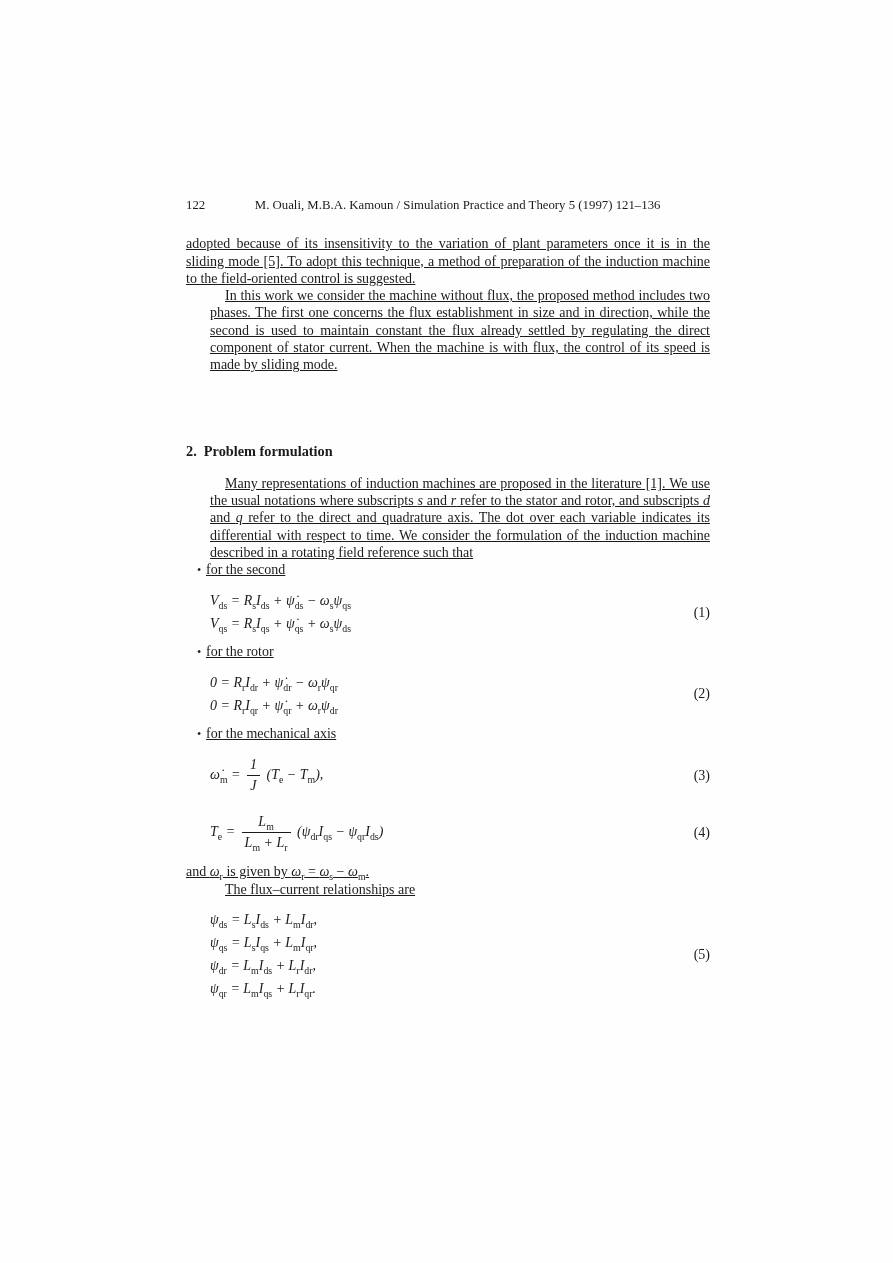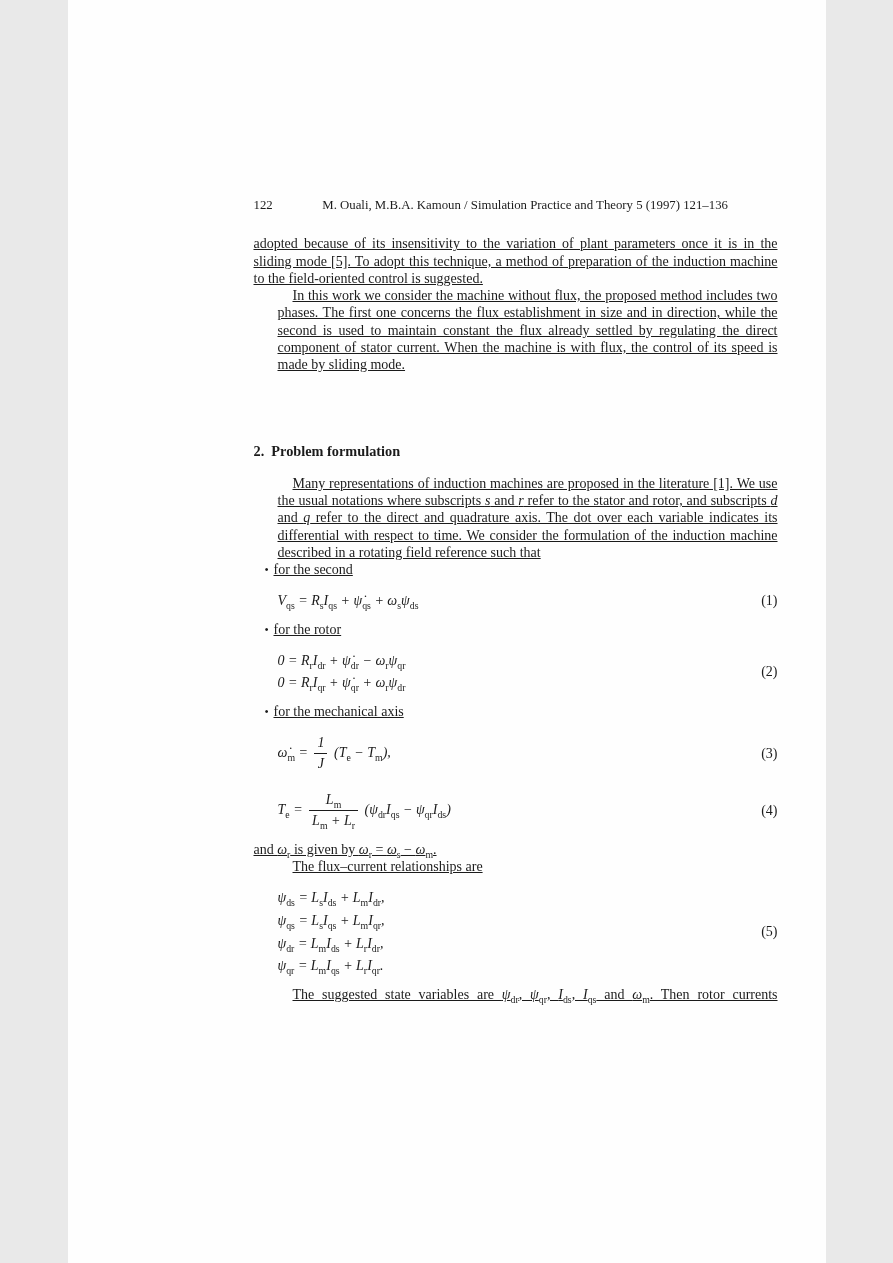--- a/index.html
+++ b/index.html
@@ -1,19 +1,19 @@
 <!DOCTYPE html>
 <html><head>
 <meta charset="utf-8">
 <style>
   * { box-sizing: border-box; }
   html, body { margin: 0; padding: 0; background: #e9e9e9; }
   .page {
     position: relative;
-    width: 758px;
+    width: 893px;
     height: 1263px;
     margin: 0 auto;
     background: #fefefe;
     color: #1b1b1b;
     font-family: "Liberation Serif", "DejaVu Serif", serif;
     font-size: 14px;
     line-height: 17.3px;
     overflow: hidden;
     padding-left: 38px;
   }
@@ -80,20 +80,21 @@
     <p class="body">adopted because of its insensitivity to the variation of plant parameters once it is in the sliding mode [5]. To adopt this technique, a method of preparation of the induction machine to the field-oriented control is suggested.</p>
     <p class="body indent">In this work we consider the machine without flux, the proposed method includes two phases. The first one concerns the flux establishment in size and in direction, while the second is used to maintain constant the flux already settled by regulating the direct component of stator current. When the machine is with flux, the control of its speed is made by sliding mode.</p>
 
     <h2 class="heading">2.&nbsp; Problem formulation</h2>
 
     <p class="body indent">Many representations of induction machines are proposed in the literature [1]. We use the usual notations where subscripts <em>s</em> and <em>r</em> refer to the stator and rotor, and subscripts <em>d</em> and <em>q</em> refer to the direct and quadrature axis. The dot over each variable indicates its differential with respect to time. We consider the formulation of the induction machine described in a rotating field reference such that</p>
 
     <p class="body bullet"><span class="dot">•</span><span>for the second</span></p>
     <div class="eq-row">
       <div class="eq-col">
+        <div class="eq-line">V<sub>ds</sub> = R<sub>s</sub>I<sub>ds</sub> + ψ̇<sub>ds</sub> − ω<sub>s</sub>ψ<sub>qs</sub></div>
         <div class="eq-line">V<sub>qs</sub> = R<sub>s</sub>I<sub>qs</sub> + ψ̇<sub>qs</sub> + ω<sub>s</sub>ψ<sub>ds</sub></div>
       </div>
       <div class="eq-no">(1)</div>
     </div>
 
     <p class="body bullet"><span class="dot">•</span><span>for the rotor</span></p>
     <div class="eq-row">
       <div class="eq-col">
         <div class="eq-line">0 = R<sub>r</sub>I<sub>dr</sub> + ψ̇<sub>dr</sub> − ω<sub>r</sub>ψ<sub>qr</sub></div>
         <div class="eq-line">0 = R<sub>r</sub>I<sub>qr</sub> + ψ̇<sub>qr</sub> + ω<sub>r</sub>ψ<sub>dr</sub></div>
@@ -123,16 +124,15 @@
     <div class="eq-row">
       <div class="eq-col">
         <div class="eq-line wide">ψ<sub>ds</sub> = L<sub>s</sub>I<sub>ds</sub> + L<sub>m</sub>I<sub>dr</sub>,</div>
         <div class="eq-line wide">ψ<sub>qs</sub> = L<sub>s</sub>I<sub>qs</sub> + L<sub>m</sub>I<sub>qr</sub>,</div>
         <div class="eq-line wide">ψ<sub>dr</sub> = L<sub>m</sub>I<sub>ds</sub> + L<sub>r</sub>I<sub>dr</sub>,</div>
         <div class="eq-line wide">ψ<sub>qr</sub> = L<sub>m</sub>I<sub>qs</sub> + L<sub>r</sub>I<sub>qr</sub>.</div>
       </div>
       <div class="eq-no">(5)</div>
     </div>
 
-    <p class="body indent cont-just">The suggested state variables are <em>ψ</em><sub>dr</sub>, <em>ψ</em><sub>qr</sub>, <em>I</em><sub>ds</sub>, <em>I</em><sub>qs</sub> and <em>ω</em><sub>m</sub>. Then rotor currents</p>
 
   </div>
 </div>
 
 </body></html>

